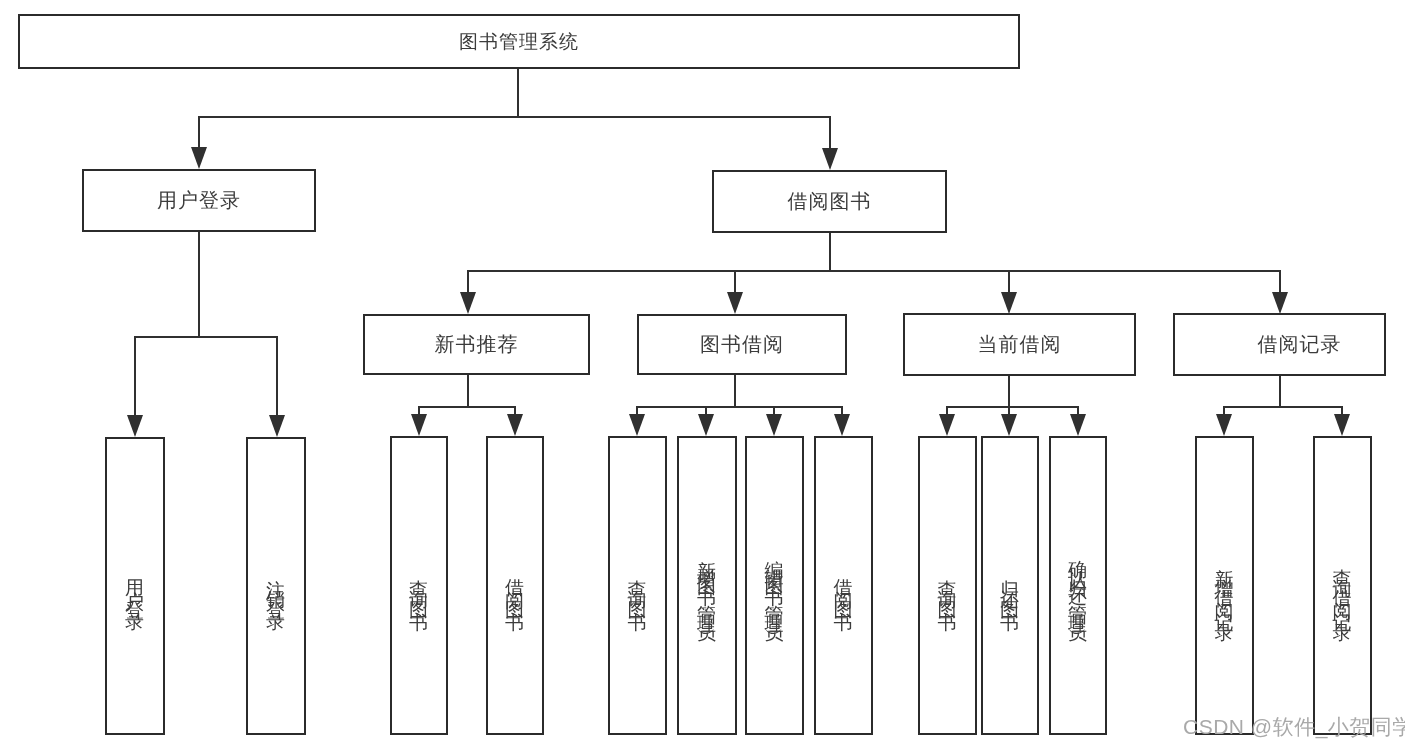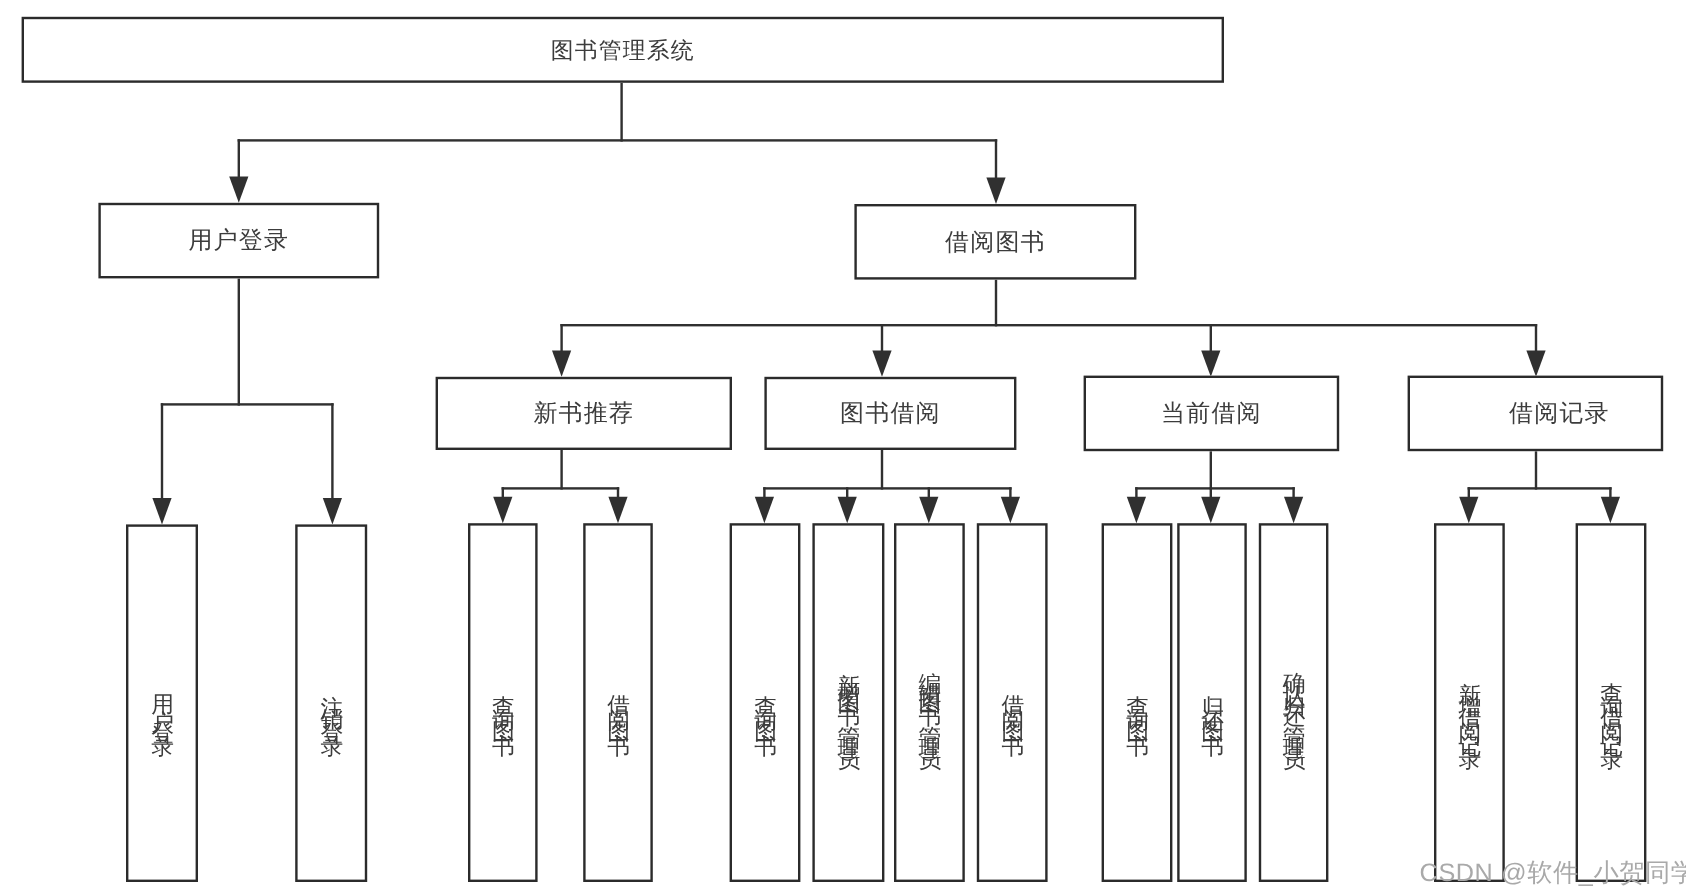--- a/index.html
+++ b/index.html
@@ -96,27 +96,27 @@
   <div class="line" style="left:467px; top:270px; width:814px; height:2px;"></div>
   <div class="line" style="left:467px; top:270px; width:2px; height:24px;"></div>
   <div class="arrowhead" style="left:460px; top:292px;"></div>
   <div class="line" style="left:734px; top:270px; width:2px; height:24px;"></div>
   <div class="arrowhead" style="left:727px; top:292px;"></div>
   <div class="line" style="left:1008px; top:270px; width:2px; height:24px;"></div>
   <div class="arrowhead" style="left:1001px; top:292px;"></div>
   <div class="line" style="left:1279px; top:270px; width:2px; height:24px;"></div>
   <div class="arrowhead" style="left:1272px; top:292px;"></div>
 
-  <div class="box" style="left:363px; top:314px; width:247px; height:61px;">
+  <div class="box" style="left:363px; top:314px; width:227px; height:61px;">
     <span>新书推荐</span>
   </div>
   <div class="box" style="left:637px; top:314px; width:210px; height:61px;">
     <span>图书借阅</span>
   </div>
-  <div class="box" style="left:903px; top:313px; width:213px; height:63px;">
+  <div class="box" style="left:903px; top:313px; width:233px; height:63px;">
     <span>当前借阅</span>
   </div>
   <div class="box" style="left:1173px; top:313px; width:213px; height:63px;padding-left:40px;">
     <span>借阅记录</span>
   </div>
 
   <div class="line" style="left:467px; top:375px; width:2px; height:33px;"></div>
   <div class="line" style="left:418px; top:406px; width:98px; height:2px;"></div>
   <div class="line" style="left:418px; top:406px; width:2px; height:10px;"></div>
   <div class="arrowhead" style="left:411px; top:414px;"></div>

